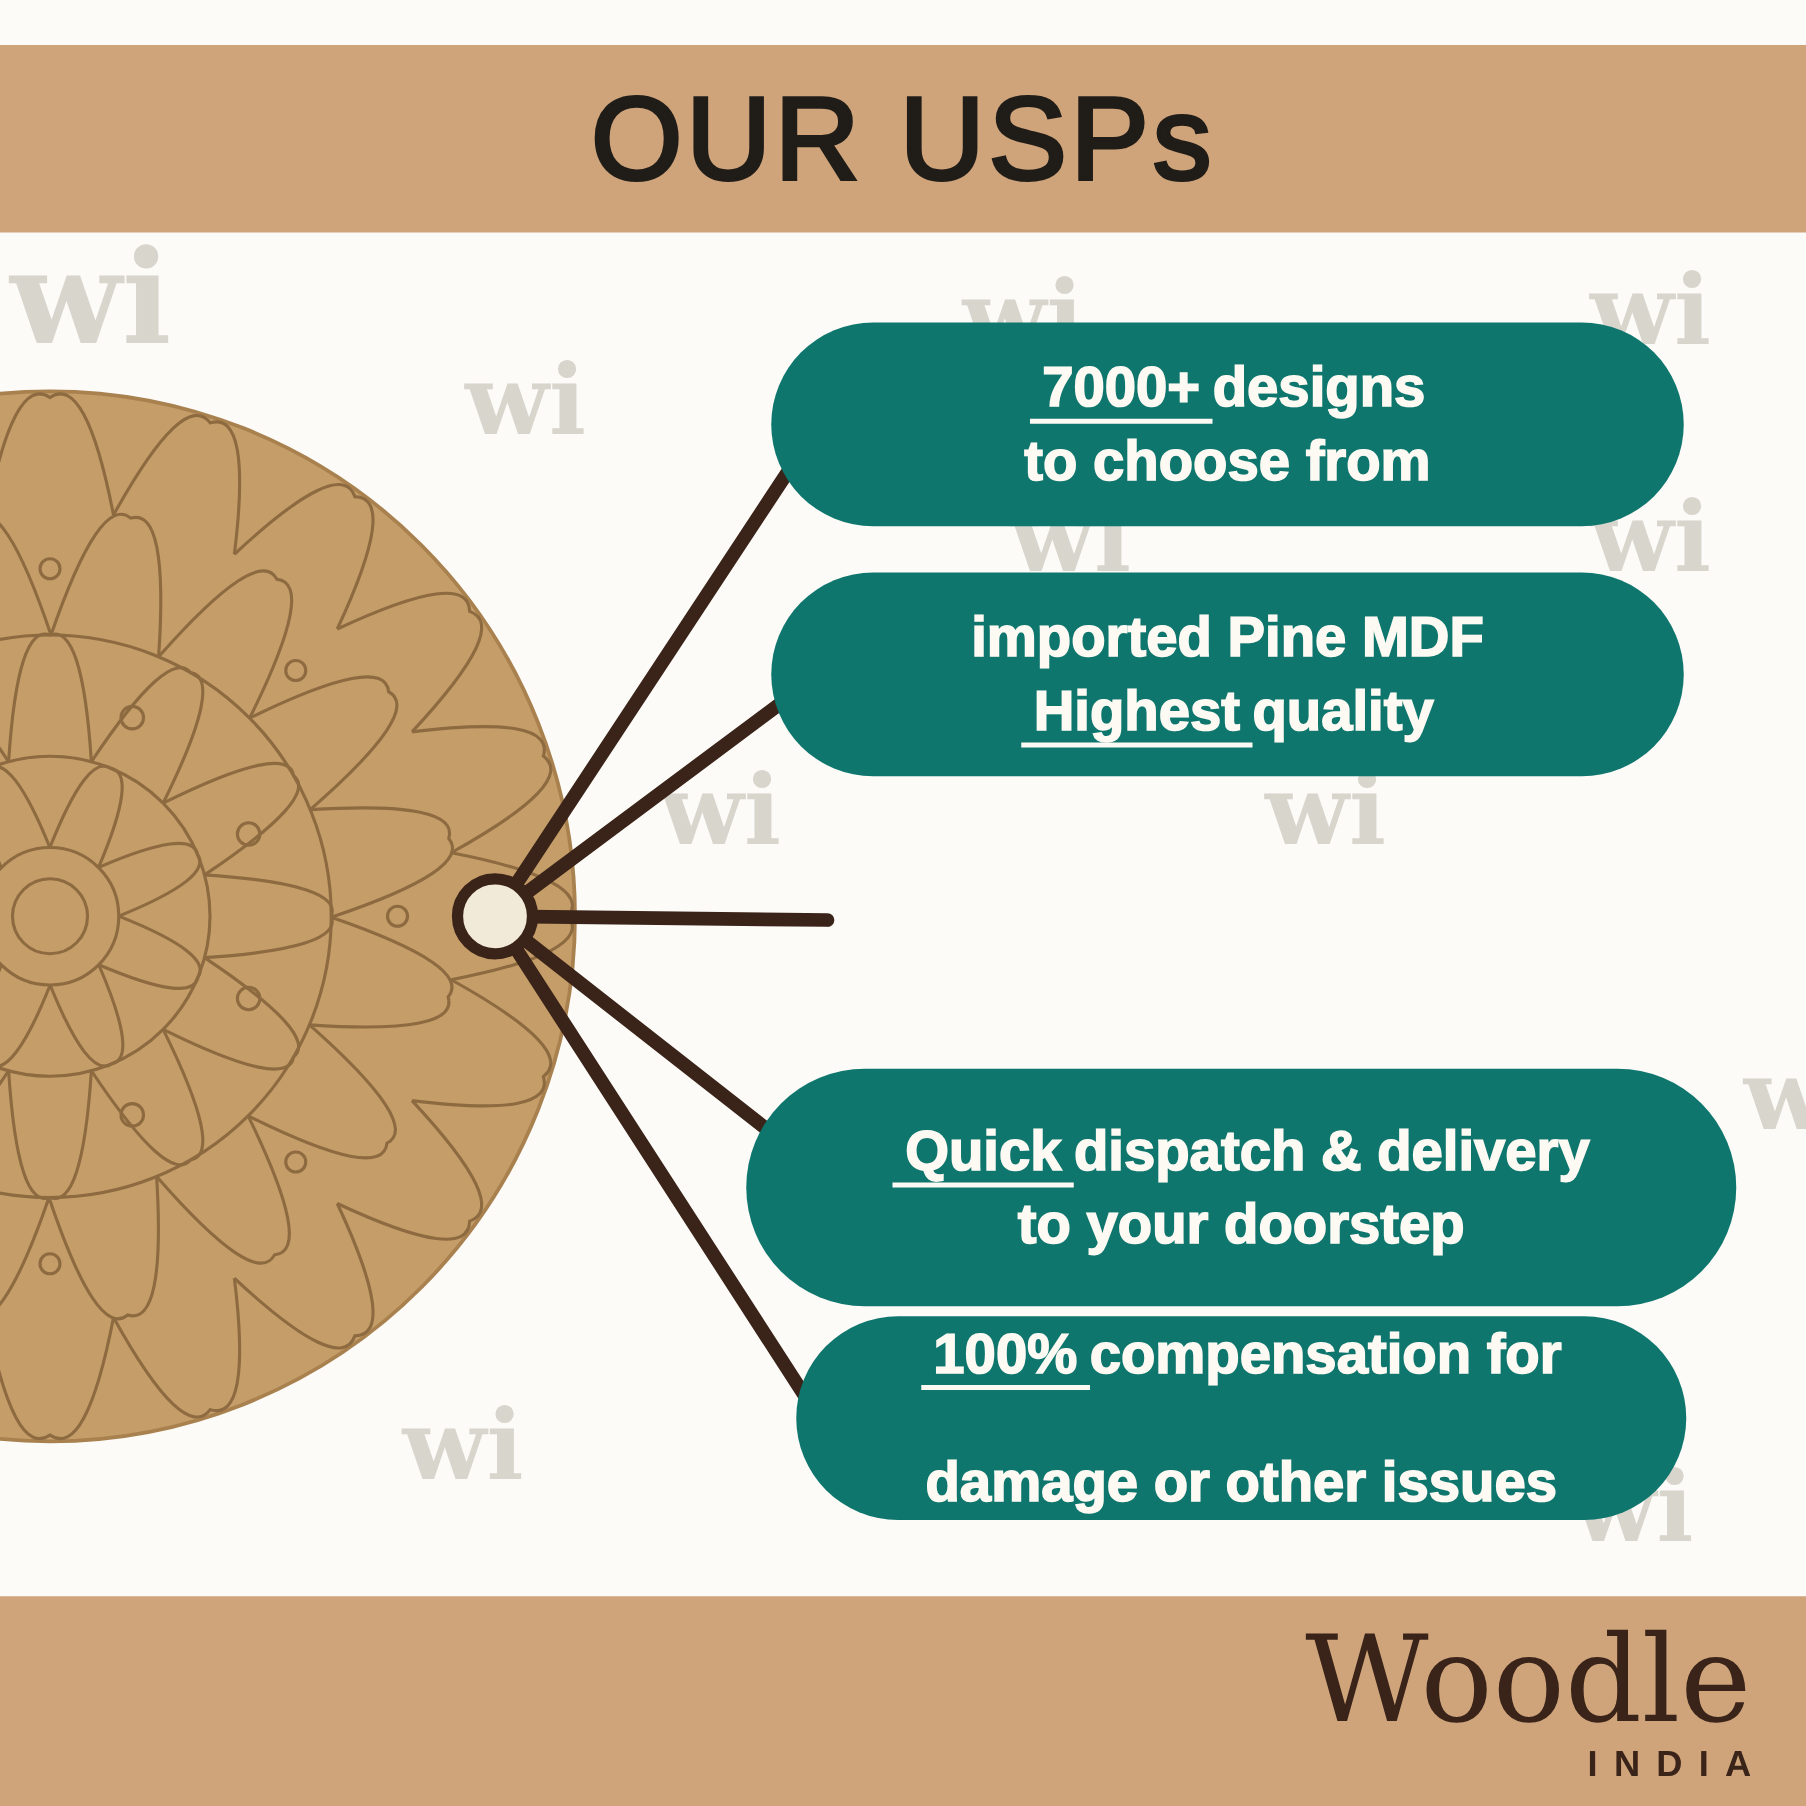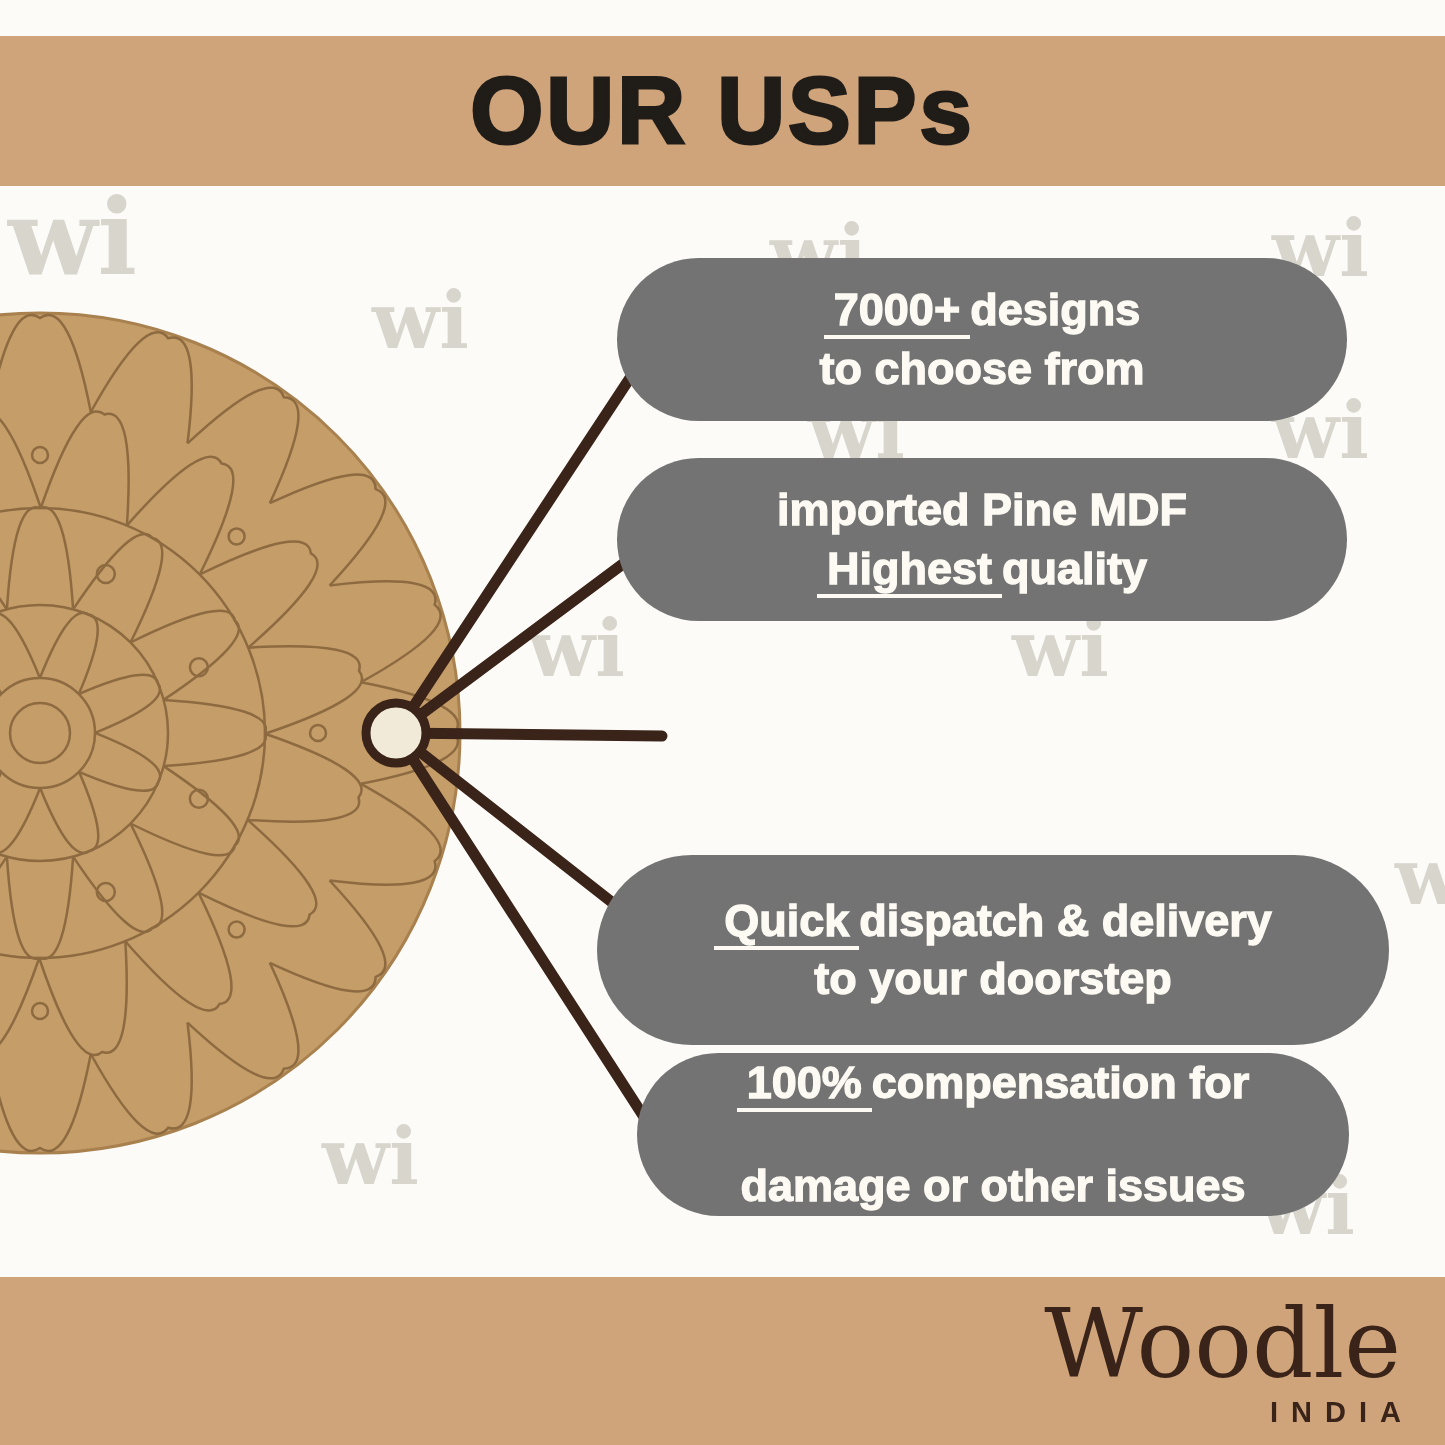--- a/index.html
+++ b/index.html
@@ -3,21 +3,21 @@
 <meta charset="utf-8">
 <style>
   html,body{margin:0;padding:0;background:#ffffff;}
   .page{position:relative;width:1445px;height:1445px;background:#fcfbf8;overflow:hidden;
         font-family:"Liberation Sans",sans-serif;}
 
   
   .band{position:absolute;left:0;width:100%;background:#cfa47b;z-index:3;}
   .band-top{top:36px;height:150px;display:flex;align-items:center;justify-content:center;}
   .band-bottom{top:1277px;height:168px;}
-  .title{margin:0;font-size:94px;font-weight:700;letter-spacing:3px;color:#201c18;
+  .title{margin:0;font-size:94px;font-weight:400;letter-spacing:3px;color:#201c18;
          -webkit-text-stroke:3px #201c18;}
 
   
   .wm{position:absolute;z-index:1;font-family:"DejaVu Serif",serif;font-weight:700;
       color:#d8d5cd;font-size:78px;line-height:1;}
   .wm-1{left:8px;top:186px;font-size:104px;}
   .wm-2{left:770px;top:215px;}
   .wm-3{left:1272px;top:210px;}
   .wm-4{left:372px;top:282px;}
   .wm-5{left:808px;top:392px;}
@@ -25,21 +25,21 @@
   .wm-7{left:528px;top:610px;}
   .wm-8{left:1012px;top:610px;}
   .wm-9{left:1395px;top:838px;}
   .wm-10{left:322px;top:1118px;}
   .wm-11{left:1258px;top:1168px;}
 
   
   .art{position:absolute;left:0;top:0;width:1445px;height:1445px;z-index:2;}
 
   
-  .pill{position:absolute;z-index:4;background:#737373;border-radius:95px;color:#fdfaf3;
+  .pill{position:absolute;z-index:4;background:#0f766e;border-radius:95px;color:#fdfaf3;
         display:flex;flex-direction:column;justify-content:center;text-align:center;
         font-weight:700;font-size:45px;line-height:1.3;-webkit-text-stroke:1.3px #fdfaf3;}
   .pill-line{white-space:nowrap;}
   .und{border-bottom:4px solid #fdfaf3;padding:0 10px;}
   .und:empty{display:none;}
   .pill-1{left:617px;top:258px;width:730px;height:163px;}
   .pill-2{left:617px;top:458px;width:730px;height:163px;}
   .pill-3{left:630px;top:656px;width:718px;height:160px;}
   .pill-4{left:597px;top:855px;width:792px;height:190px;}
   .pill-5{left:637px;top:1053px;width:712px;height:163px;gap:45px;}

